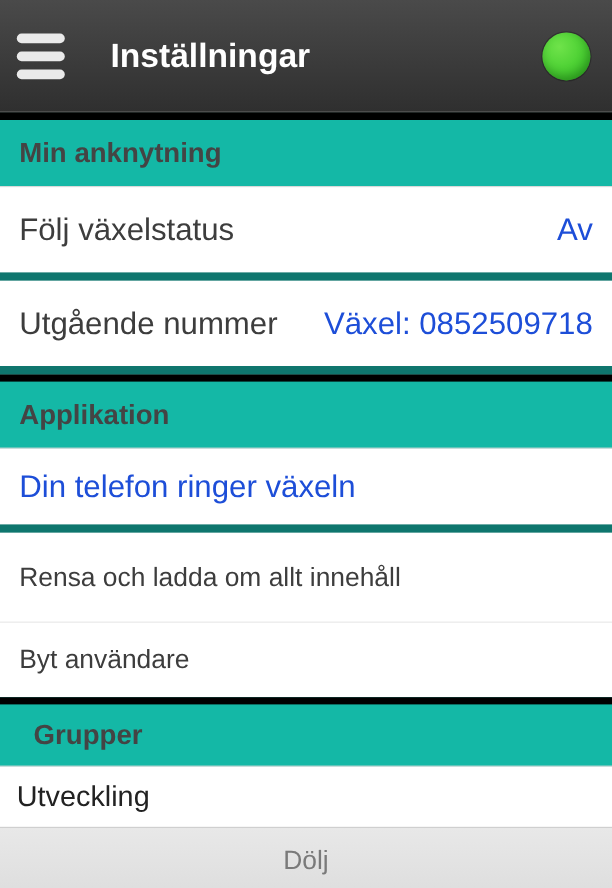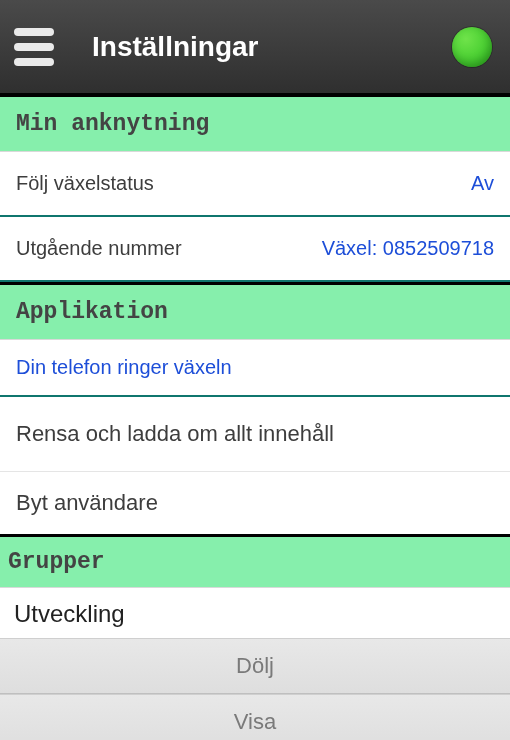--- a/index.html
+++ b/index.html
@@ -28,39 +28,38 @@
   }
   .status-dot {
     position: absolute; right: 18px; top: 50%; transform: translateY(-50%);
     width: 40px; height: 40px; border-radius: 50%;
     background: radial-gradient(circle at 35% 30%, #6fe34a, #2bbf1e);
     box-shadow: inset -2px -4px 8px rgba(0,0,0,0.25), 0 0 0 1px rgba(0,0,0,0.25);
   }
 
   
   .section-header {
-    background: #86efac;
-    border-top: 3px solid #000000;
+    background: #14b8a6;
+    border-top: 6px solid #000000;
     border-bottom: 1px solid #d9d9d9;
     padding: 14px 16px;
     font-size: 23px;
     color: #444;
     font-weight: 600;
-    font-family: Liberation Mono, monospace;
   }
 
   
   .row {
     display: flex;
     justify-content: space-between;
     align-items: center;
     padding: 20px 16px;
-    border-bottom: 2px solid #0f766e;
+    border-bottom: 7px solid #0f766e;
     background: #fff;
-    font-size: 20px;
+    font-size: 26px;
     color: #3d3d3d;
     font-weight: 500;
   }
   .row .label { }
   .row .value { color: #1d4ed8; }
 
   .row-single {
     padding: 20px 16px;
     border-bottom: 1px solid #e5e5e5;
     background: #fff;
@@ -115,21 +114,21 @@
 <div class="section-header">Applikation</div>
 
 <div class="row" style="padding:16px 16px;">
   <span class="value">Din telefon ringer växeln</span>
 </div>
 
 <div class="row-single tall">Rensa och ladda om allt innehåll</div>
 
 <div class="row-single" style="padding:18px 16px 18px 16px; border-bottom:none;">Byt användare</div>
 
-<div class="section-header" style="padding:12px 8px;">Grupper</div>
+<div class="section-header" style="padding:12px 28px;">Grupper</div>
 
 <div>
   <div class="group-name">Utveckling</div>
   <div class="group-btn">Dölj</div>
 </div>
 
 <div>
   <div class="group-btn">Visa</div>
 </div>
 

